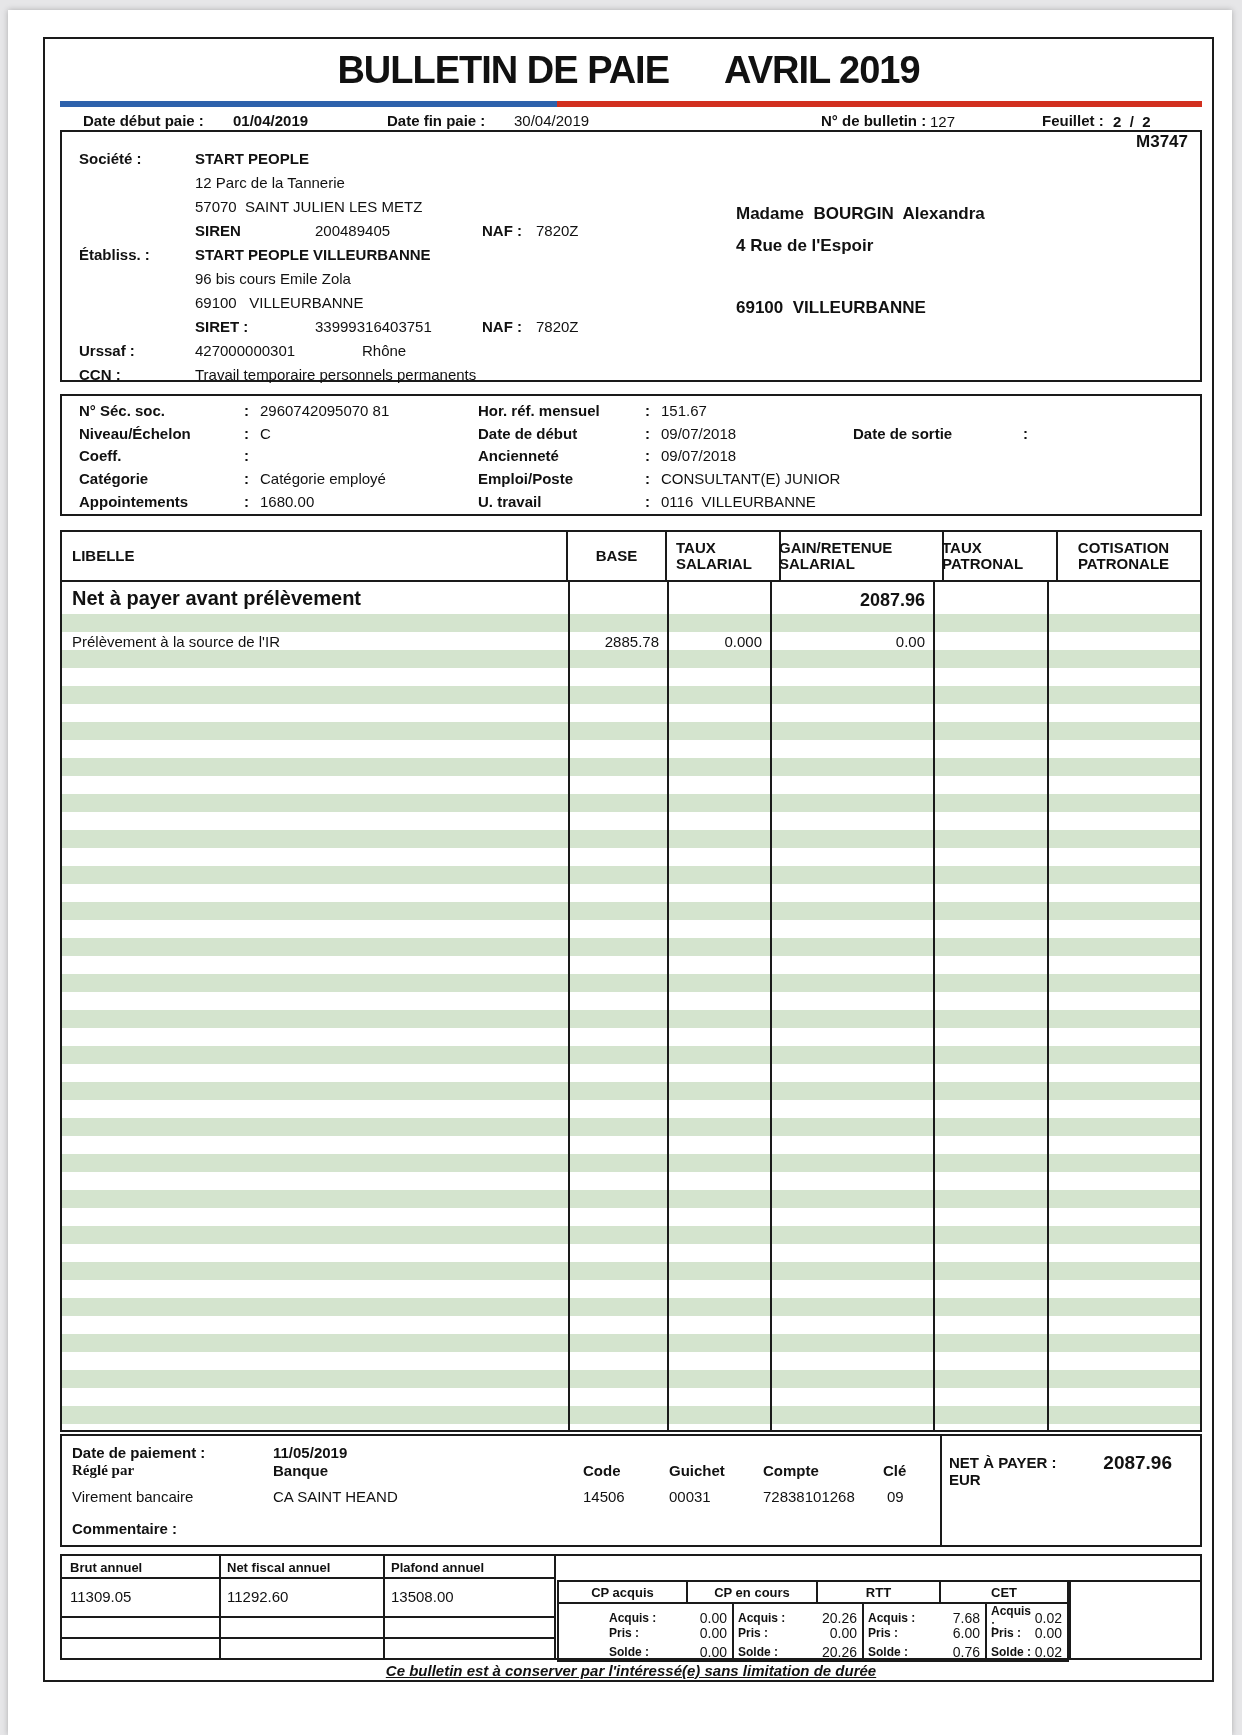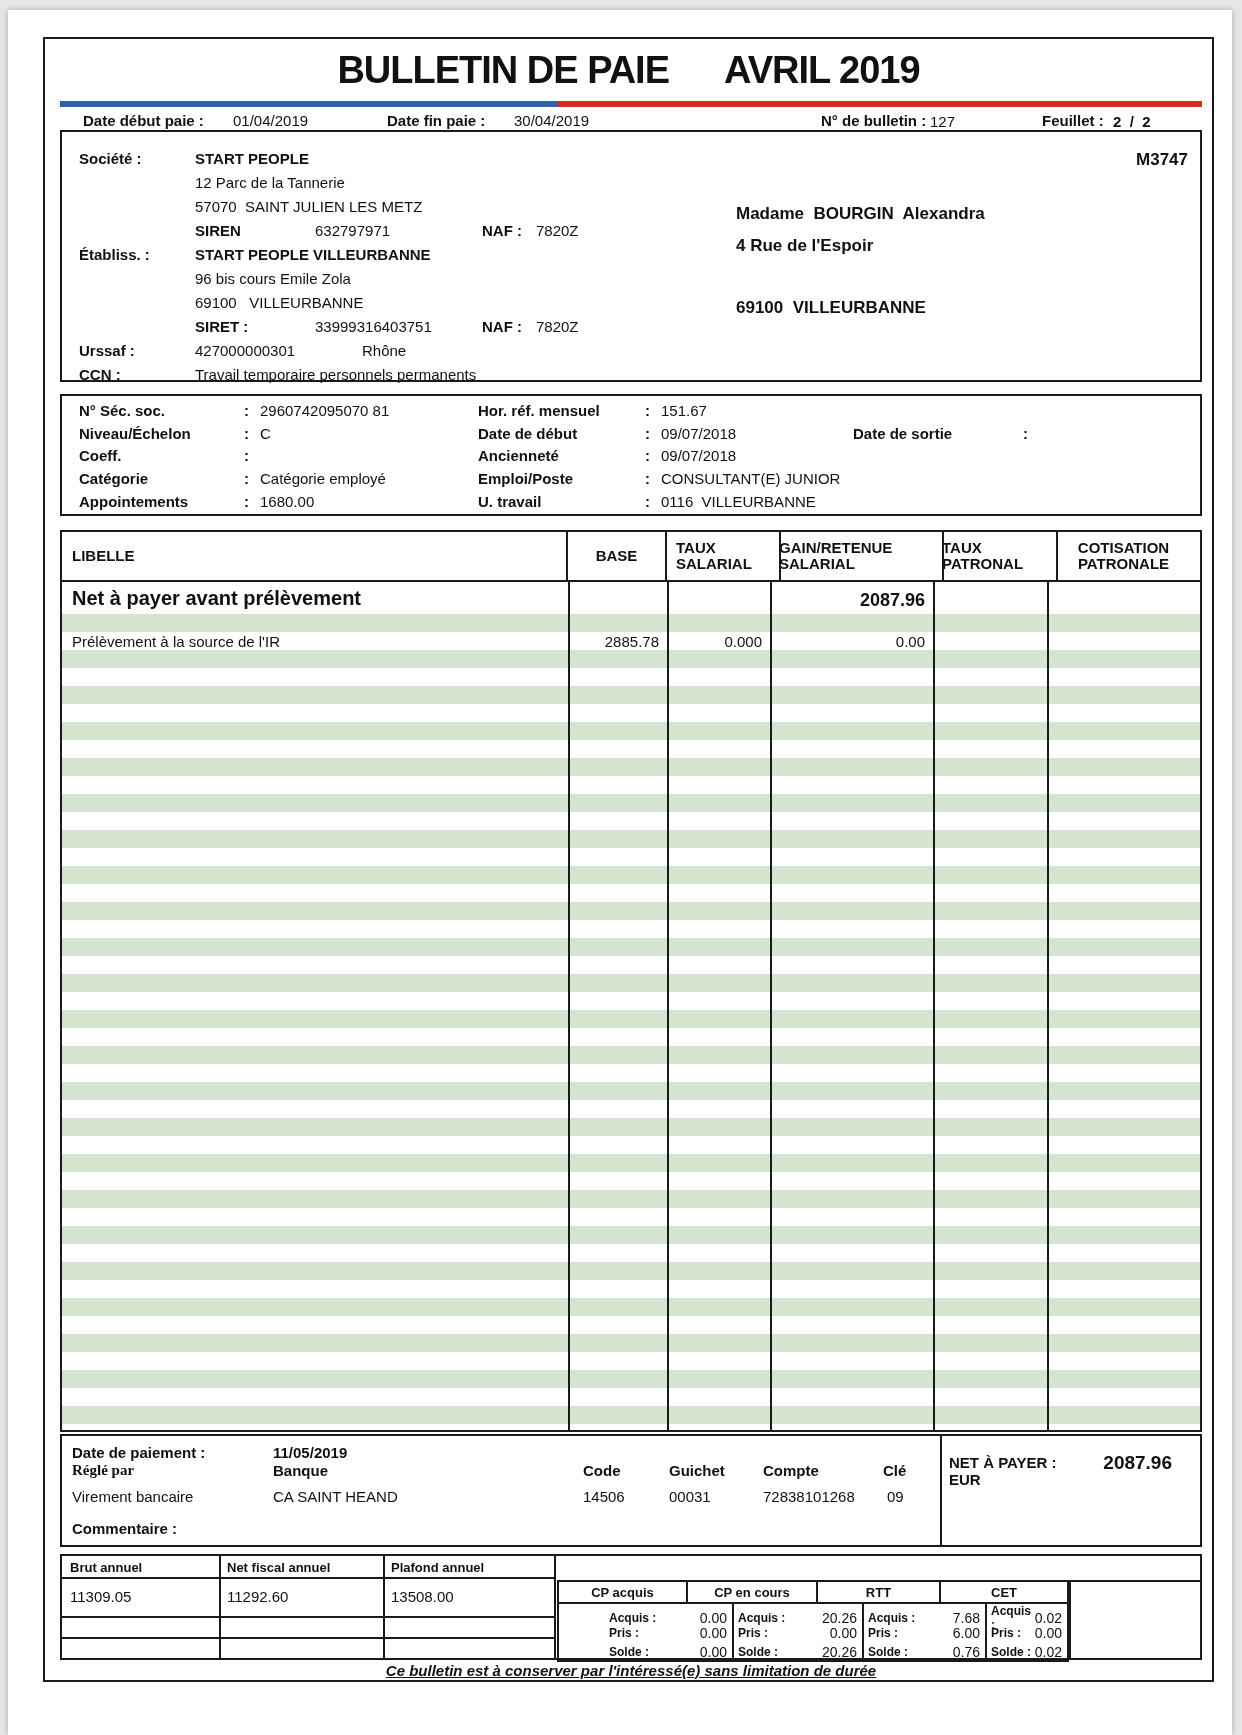--- a/index.html
+++ b/index.html
@@ -76,53 +76,53 @@
 <div class="sheet">
   <div class="outer">
 
     <div class="title-row">
       <span>BULLETIN DE PAIE</span><span class="gap"></span><span>AVRIL 2019</span>
     </div>
     <div class="colorbar"></div>
 
     <div class="meta">
       <span class="a b" style="left:23px;top:0;">Date début paie :</span>
-      <span class="a" style="left:173px;top:0;">01/04/2019</span>
+      <span class="a" style="left:173px;top:0;font-weight:bold;">01/04/2019</span>
       <span class="a b" style="left:327px;top:0;">Date fin paie :</span>
       <span class="a" style="left:454px;top:0;">30/04/2019</span>
       <span class="a b" style="left:761px;top:0;">N° de bulletin :</span>
       <span class="a" style="left:870px;top:1px;">127</span>
       <span class="a b" style="left:982px;top:0;">Feuillet :</span>
       <span class="a b" style="left:1053px;top:1px;">2&nbsp; /&nbsp; 2</span>
     </div>
 
     <div class="box employer-box t15">
       <span class="a b" style="left:17px;top:18px;">Société :</span>
       <span class="a b" style="left:133px;top:18px;">START PEOPLE</span>
       <span class="a" style="left:133px;top:42px;">12 Parc de la Tannerie</span>
       <span class="a" style="left:133px;top:66px;">57070&nbsp; SAINT JULIEN LES METZ</span>
       <span class="a b" style="left:133px;top:90px;">SIREN</span>
-      <span class="a" style="left:253px;top:90px;">632797971</span>
+      <span class="a" style="left:253px;top:90px;">200489405</span>
       <span class="a b" style="left:420px;top:90px;">NAF :</span>
       <span class="a" style="left:474px;top:90px;">7820Z</span>
       <span class="a b" style="left:17px;top:114px;">Établiss. :</span>
       <span class="a b" style="left:133px;top:114px;">START PEOPLE VILLEURBANNE</span>
       <span class="a" style="left:133px;top:138px;">96 bis cours Emile Zola</span>
       <span class="a" style="left:133px;top:162px;">69100&nbsp;&nbsp; VILLEURBANNE</span>
       <span class="a b" style="left:133px;top:186px;">SIRET :</span>
       <span class="a" style="left:253px;top:186px;">33999316403751</span>
       <span class="a b" style="left:420px;top:186px;">NAF :</span>
       <span class="a" style="left:474px;top:186px;">7820Z</span>
       <span class="a b" style="left:17px;top:210px;">Urssaf :</span>
       <span class="a" style="left:133px;top:210px;">427000000301</span>
       <span class="a" style="left:300px;top:210px;">Rhône</span>
       <span class="a b" style="left:17px;top:234px;">CCN :</span>
       <span class="a" style="left:133px;top:234px;">Travail temporaire personnels permanents</span>
 
-      <span class="a b t17" style="right:12px;top:18px;text-align:center;">M3747</span>
+      <span class="a b t17" style="right:12px;top:0;text-align:center;">M3747</span>
       <span class="a b t17" style="left:674px;top:72px;">Madame&nbsp; BOURGIN&nbsp; Alexandra</span>
       <span class="a b t17" style="left:674px;top:104px;">4 Rue de l'Espoir</span>
       <span class="a b t17" style="left:674px;top:166px;">69100&nbsp; VILLEURBANNE</span>
     </div>
 
     <div class="box details-box t15">
       <span class="a b" style="left:17px;top:6px;">N° Séc. soc.</span>
       <span class="a sep" style="left:182px;top:6px;">:</span>
       <span class="a" style="left:198px;top:6px;">2960742095070 81</span>
       <span class="a b" style="left:17px;top:29px;">Niveau/Échelon</span>

